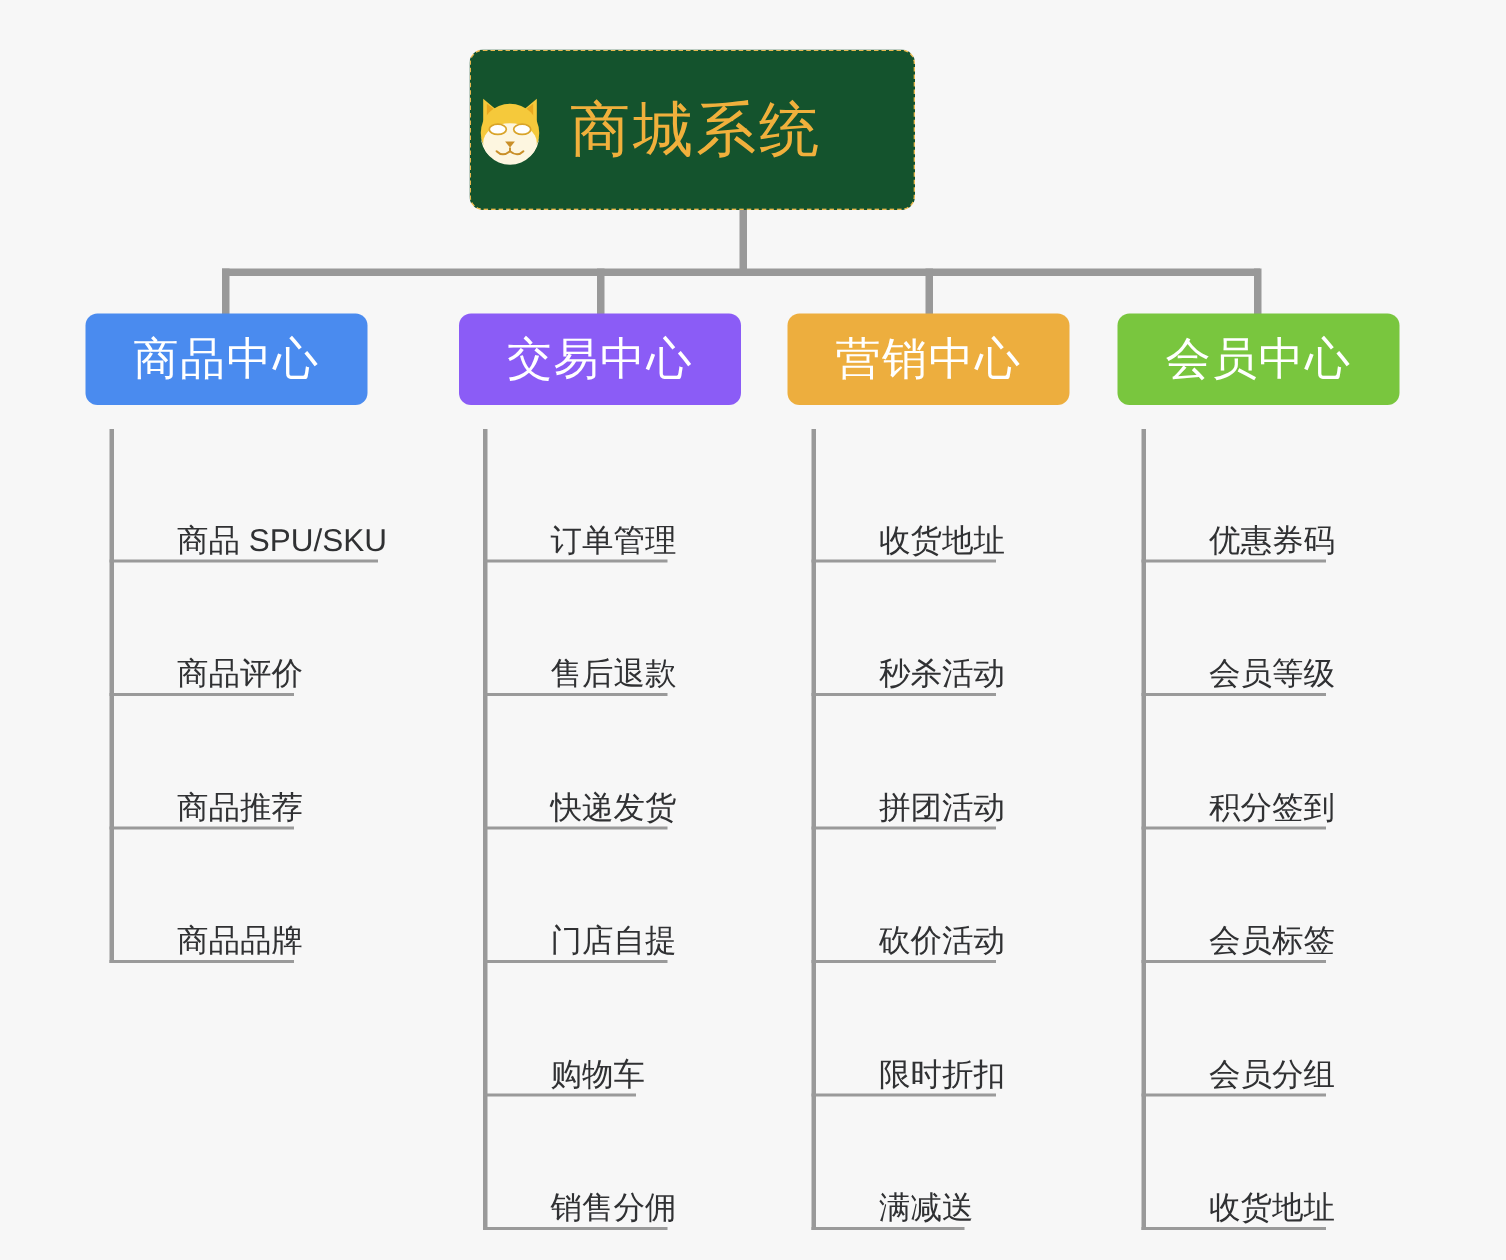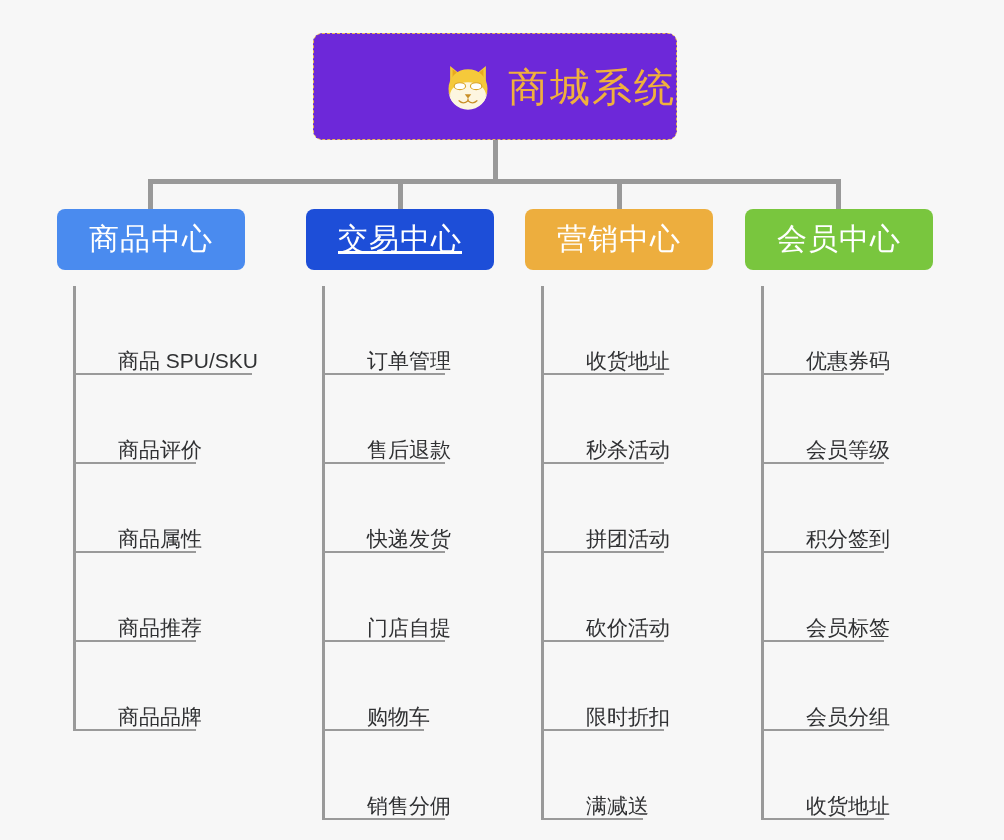--- a/index.html
+++ b/index.html
@@ -19,29 +19,29 @@
     width: 1004px;
     height: 840px;
     background: #f7f7f7;
   }
 
   
   .root-node {
     position: absolute;
     left: 313px;
     top: 33px;
-    width: 364px;
+    width: 297px;
     height: 107px;
     box-sizing: border-box;
-    background: #6d28d9;
+    background: #14532d;
     border: 1px dashed #e9b84e;
     border-radius: 9px;
     display: flex;
     align-items: center;
-    justify-content: flex-end;
+    justify-content: flex-start;
   }
   .root-inner {
     display: flex;
     align-items: center;
     gap: 14px;
   }
   .dog-icon {
     width: 52px;
     height: 52px;
     flex: 0 0 52px;
@@ -100,21 +100,21 @@
     border-radius: 8px;
     display: flex;
     align-items: center;
     justify-content: center;
     color: #ffffff;
     font-size: 30px;
     letter-spacing: 1px;
     user-select: none;
   }
   .cat-1 { background: #4a8bef; }
-  .cat-2 { background: #1d4ed8; text-decoration: underline; }
+  .cat-2 { background: #8b5cf6; }
   .cat-3 { background: #edae3e; }
   .cat-4 { background: #79c63e; }
 
   
   .leaf-list {
     position: relative;
     margin-left: 16px;
     padding-left: 0;
     list-style: none;
   }
@@ -196,24 +196,20 @@
       <li class="leaf-item">
         <span class="leaf-underline" style="width: 179px;"></span>
         <span class="leaf-label">商品 SPU/SKU</span>
       </li>
       <li class="leaf-item">
         <span class="leaf-underline" style="width: 123px;"></span>
         <span class="leaf-label">商品评价</span>
       </li>
       <li class="leaf-item">
         <span class="leaf-underline" style="width: 123px;"></span>
-        <span class="leaf-label">商品属性</span>
-      </li>
-      <li class="leaf-item">
-        <span class="leaf-underline" style="width: 123px;"></span>
         <span class="leaf-label">商品推荐</span>
       </li>
       <li class="leaf-item">
         <span class="leaf-underline" style="width: 123px;"></span>
         <span class="leaf-label">商品品牌</span>
       </li>
     </ul>
   </div>
 
   <div class="column col-2">

